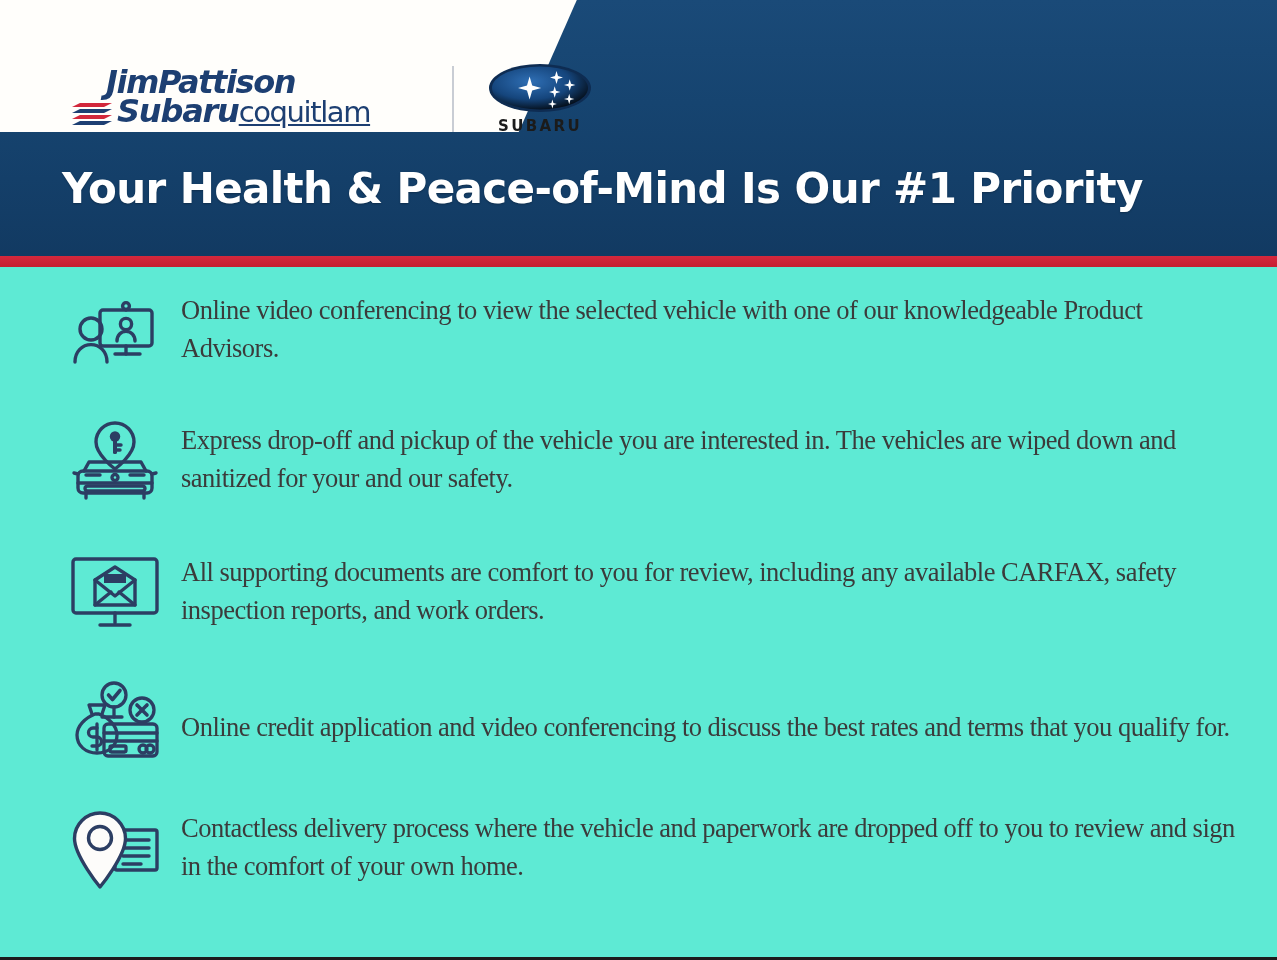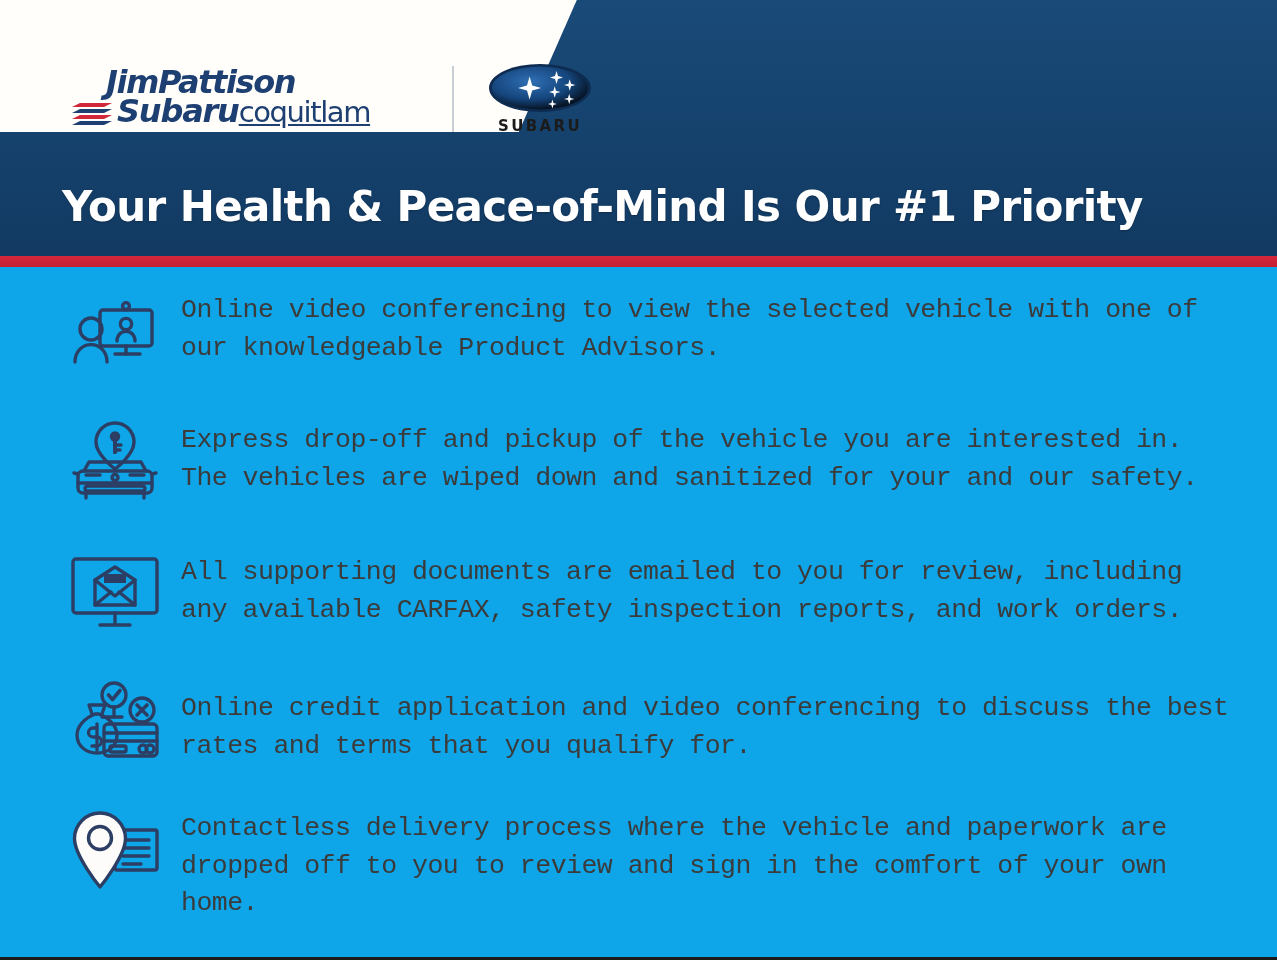--- a/index.html
+++ b/index.html
@@ -13,21 +13,21 @@
   body {
     font-family: "Liberation Sans", sans-serif;
     background: #ffffff;
     position: relative;
   }
 
   .slide {
     position: relative;
     width: 1277px;
     height: 960px;
-    background: #0ea5e9;
+    background: #5eead4;
     overflow: hidden;
   }
 
   
   .header-band {
     position: absolute;
     left: 0;
     top: 0;
     width: 1277px;
     height: 256px;
@@ -131,21 +131,21 @@
     font-weight: bold;
     font-size: 15px;
     letter-spacing: 2.4px;
     color: #1b1b1b;
   }
 
   
   .slide-title {
     position: absolute;
     left: 62px;
-    top: 182px;
+    top: 164px;
     font-family: "DejaVu Sans", sans-serif;
     font-size: 42px;
     font-weight: bold;
     color: #ffffff;
     letter-spacing: -0.6px;
     white-space: nowrap;
     text-shadow: 0 1px 2px rgba(0,0,0,0.25);
   }
 
   
@@ -182,21 +182,21 @@
     align-items: center;
     justify-content: center;
   }
 
   .feature-icon svg {
     display: block;
   }
 
   .feature-text {
     flex: 1;
-    font-family: Liberation Mono, monospace;
+    font-family: Liberation Serif, serif;
     font-size: 26.5px;
     line-height: 1.42;
     color: #3b3b3b;
     letter-spacing: -0.5px;
     padding-top: 12px;
     padding-left: 6px;
   }
 
   
   .feature-item.i1 { margin-bottom: 26px; }
@@ -319,21 +319,21 @@
           <rect x="3" y="4" width="84" height="54" rx="3"></rect>
           <line x1="45" y1="58" x2="45" y2="68"></line>
           <line x1="30" y1="70" x2="60" y2="70"></line>
           <path d="M25 50 V25 l20-13 20 13 v25 Z"></path>
           <path d="M25 25 l20 16 20-16"></path>
           <rect x="34" y="19" width="22" height="9" fill="#2c3e63" stroke="none"></rect>
           <path d="M25 50 l16-13"></path>
           <path d="M65 50 l-16-13"></path>
         </svg>
       </div>
-      <div class="feature-text">All supporting documents are emailed to you for review, including any available CARFAX, safety inspection reports, and work orders.</div>
+      <div class="feature-text">All supporting documents are comfort to you for review, including any available CARFAX, safety inspection reports, and work orders.</div>
     </div>
 
     <div class="feature-item i4">
       <div class="feature-icon">
         <svg width="90" height="84" viewBox="0 0 90 84" fill="none" stroke="#2c3e63" stroke-width="3.3" stroke-linecap="round" stroke-linejoin="round">
           <circle cx="44" cy="15" r="12"></circle>
           <path d="M38.5 15 l4 4.5 7.5-9" stroke-width="3.6"></path>
           <circle cx="72" cy="30" r="12"></circle>
           <line x1="67" y1="25" x2="77" y2="35" stroke-width="3.6"></line>
           <line x1="77" y1="25" x2="67" y2="35" stroke-width="3.6"></line>

